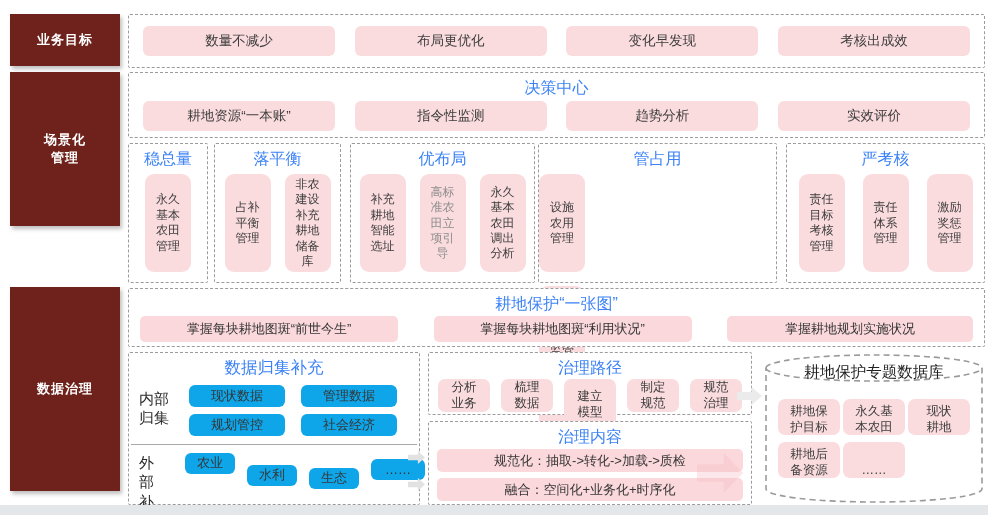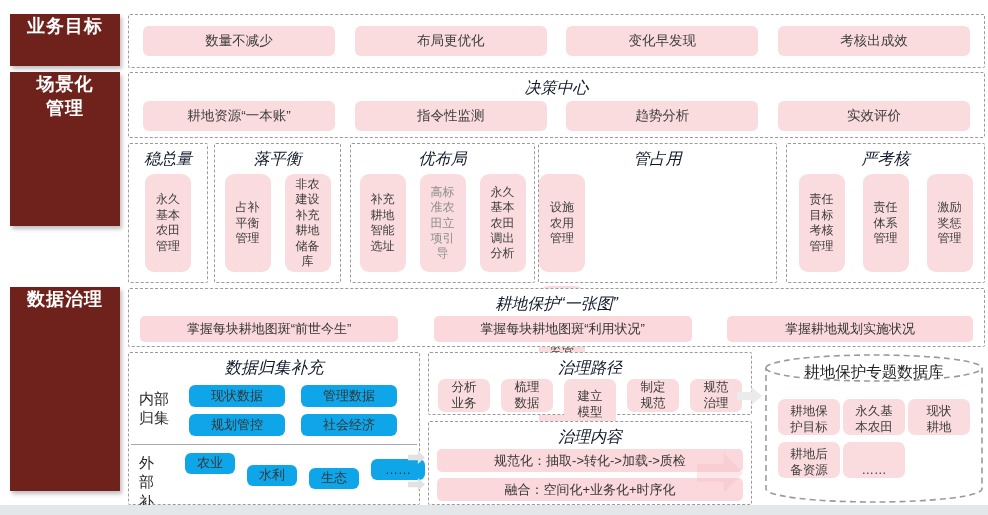--- a/index.html
+++ b/index.html
@@ -4,34 +4,33 @@
 <style>
   html,body{margin:0;padding:0;}
   body{
     width:988px;height:515px;position:relative;background:#ffffff;
     font-family:"Liberation Sans","DejaVu Sans",sans-serif;
     color:#3c3c3c;overflow:hidden;
   }
   
   .side-block{
     position:absolute;left:10px;width:110px;background:#6e221b;
-    color:#ffffff;font-weight:bold;font-size:18px;letter-spacing:1px;
-    display:flex;align-items:flex-start;justify-content:center;text-align:center;
+    color:#ffffff;font-weight:bold;font-size:13px;letter-spacing:1px;
+    display:flex;align-items:center;justify-content:center;text-align:center;
     white-space:pre-line;line-height:1.35;
     box-shadow:2px 3px 4px rgba(0,0,0,.25);
   }
   
   .dash{
     position:absolute;border:1.6px dashed #9b9b9b;background:#ffffff;
     box-sizing:border-box;border-radius:2px;
   }
   .sec-title{
-    text-align:center;font-size:16px;color:#0f172a;line-height:1.2;
+    text-align:center;font-size:16px;color:#3b82f6;line-height:1.2;
     padding-top:5px;
-    font-style:italic;
   }
   
   .pill{
     background:#fbdcde;border-radius:6px;display:flex;align-items:center;
     justify-content:center;font-size:13.5px;color:#3c3c3c;
   }
   .btn-row{display:flex;justify-content:space-between;padding:0 14px;}
   .btn-row .pill{width:192px;height:30px;}
   .tall-chips{display:flex;justify-content:center;}
   .tall{

